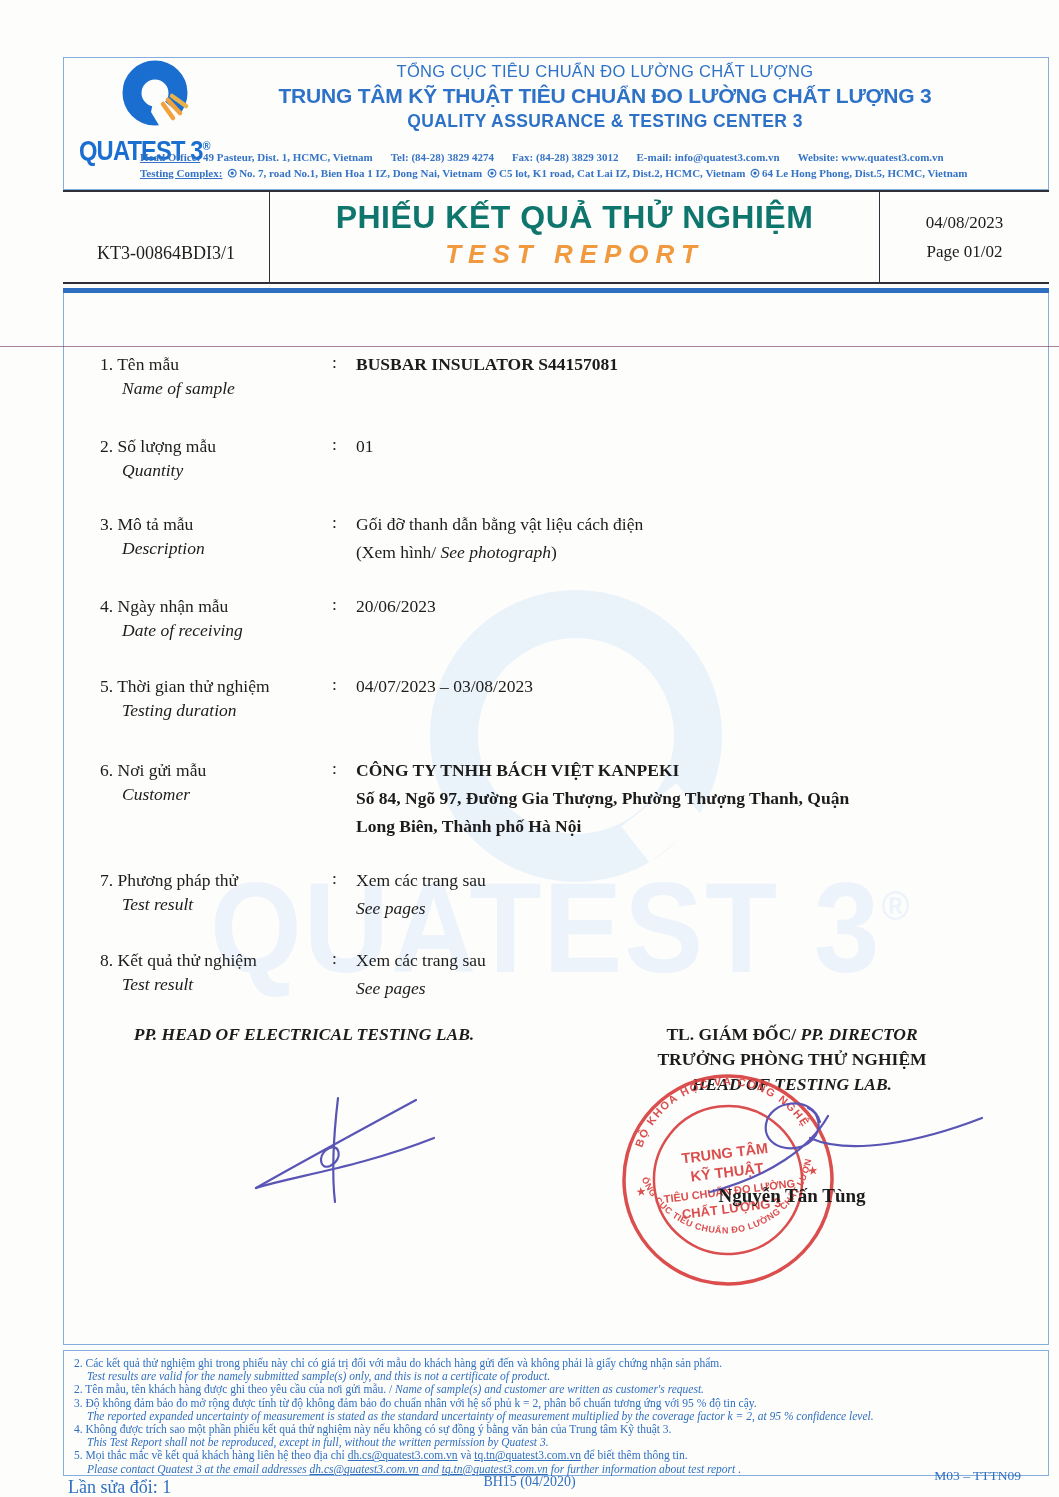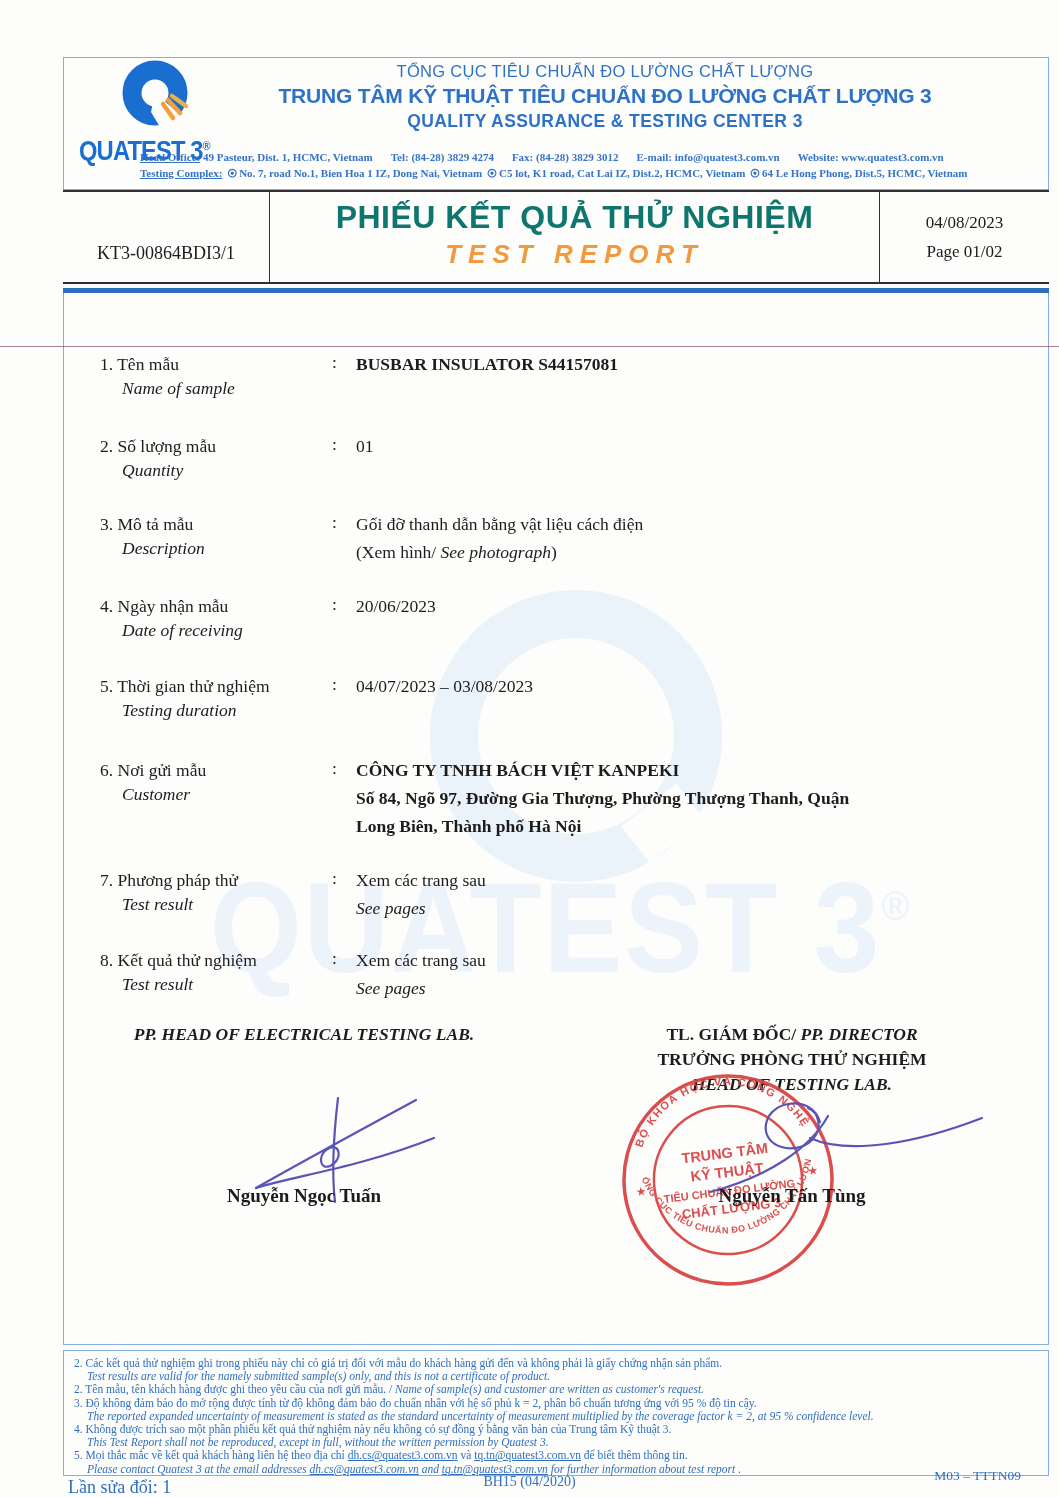--- a/index.html
+++ b/index.html
@@ -292,21 +292,20 @@
     </svg>
   </div>
   <div class="abs" style="left:700px; top:1078px">
     <svg width="290" height="120" viewBox="0 0 290 120">
       <path class="sig-ink" d="M 120 44 C 112 16, 70 22, 66 46 C 62 70, 96 78, 112 62 C 124 50, 118 34, 108 30"></path>
       <path class="sig-ink" d="M 110 60 C 150 78, 220 64, 282 40"></path>
       <path class="sig-ink" d="M 128 38 C 110 70, 70 98, 10 114"></path>
     </svg>
   </div>
 
-  <div class="abs sig-name-left">Nguyễn Ngọc Tuấn</div>
   <div class="abs sig-name-right">Nguyễn Tấn Tùng</div>
 
   <div class="abs foot-box">
     <div>2. Các kết quả thử nghiệm ghi trong phiếu này chỉ có giá trị đối với mẫu do khách hàng gửi đến và không phải là giấy chứng nhận sản phẩm.</div>
     <div class="fn-en">Test results are valid for the namely submitted sample(s) only, and this is not a certificate of product.</div>
     <div><span>2. Tên mẫu, tên khách hàng được ghi theo yêu cầu của nơi gửi mẫu. / </span><span class="fn-en" style="padding-left:0">Name of sample(s) and customer are written as customer's request.</span></div>
     <div>3. Độ không đảm bảo đo mở rộng được tính từ độ không đảm bảo đo chuẩn nhân với hệ số phủ k = 2, phân bố chuẩn tương ứng với 95 % độ tin cậy.</div>
     <div class="fn-en">The reported expanded uncertainty of measurement is stated as the standard uncertainty of measurement multiplied by the coverage factor k = 2, at 95 % confidence level.</div>
     <div>4. Không được trích sao một phần phiếu kết quả thử nghiệm này nếu không có sự đồng ý bằng văn bản của Trung tâm Kỹ thuật 3.</div>
     <div class="fn-en">This Test Report shall not be reproduced, except in full, without the written permission by Quatest 3.</div>

